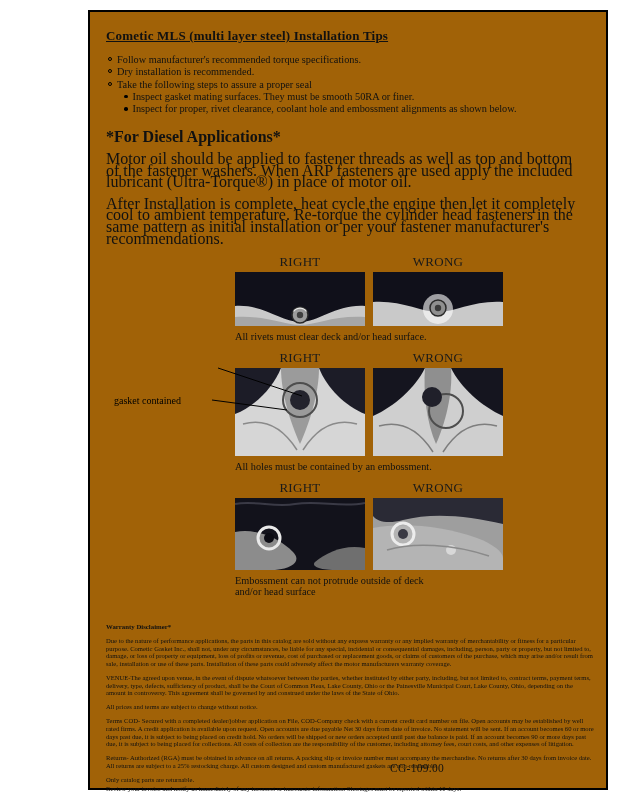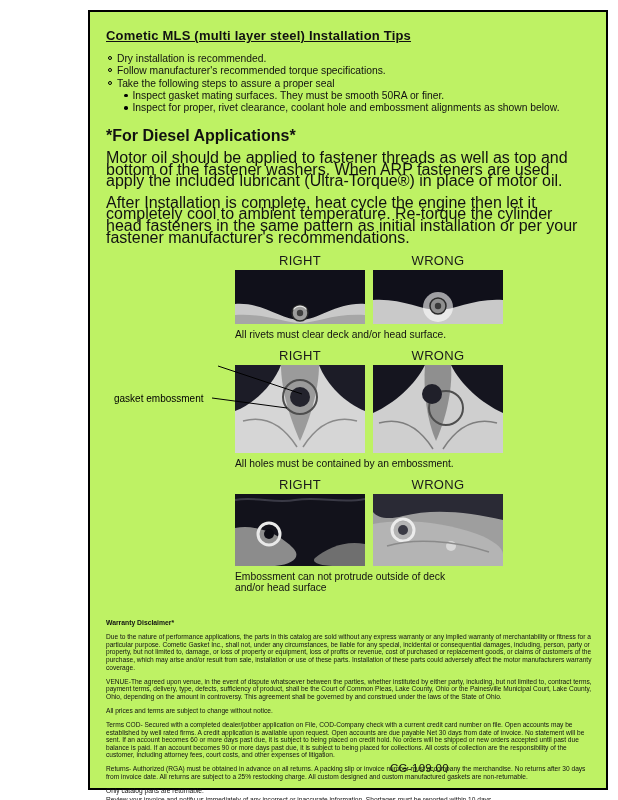--- a/index.html
+++ b/index.html
@@ -1,19 +1,19 @@
 <!DOCTYPE html>
 <html><head>
 <meta charset="utf-8">
 <style>
   * { margin:0; padding:0; box-sizing:border-box; }
   html,body { background:#ffffff; }
   body { width:618px; height:800px; font-family:"Liberation Sans", sans-serif; color:#111; }
   .page { position:relative; width:618px; height:800px; background:#ffffff; }
-  .frame { position:absolute; left:88px; top:10px; width:520px; height:780px; border:2px solid #000; background:#bef264; }
+  .frame { position:absolute; left:88px; top:10px; width:520px; height:780px; border:2px solid #000; background:#a16207;font-family:Liberation Serif, serif; }
   .content { padding:12px 16px 0 16px; }
 
   .title { font-size:13px; font-weight:bold; text-decoration:underline; margin:4px 0 10px 0; letter-spacing:0.2px; }
 
   ul.tips { list-style:none; font-size:10.3px; line-height:11.8px; }
   ul.tips li { display:flex; align-items:flex-start; margin-bottom:0.5px; }
   .b-hollow { display:inline-block; width:4px; height:4px; border:1px solid #000; border-radius:50%; margin:3px 5px 0 2px; flex:0 0 auto; }
   .b-solid { display:inline-block; width:3.5px; height:3.5px; background:#000; border-radius:50%; margin:4px 5px 0 18px; flex:0 0 auto; }
 
   .diesel-h { font-size:16px; font-weight:bold; margin:13px 0 7px 0; }
@@ -48,25 +48,25 @@
 
 <div class="page">
   <div class="frame">
     <div class="content">
 
       <h1 class="title">Cometic MLS (multi layer steel) Installation Tips</h1>
 
       <ul class="tips">
         <li>
           <span class="b-hollow"></span>
-          <span>Dry installation is recommended.</span>
+          <span>Follow manufacturer's recommended torque specifications.</span>
         </li>
         <li>
           <span class="b-hollow"></span>
-          <span>Follow manufacturer's recommended torque specifications.</span>
+          <span>Dry installation is recommended.</span>
         </li>
         <li>
           <span class="b-hollow"></span>
           <span>Take the following steps to assure a proper seal</span>
         </li>
         <li>
           <span class="b-solid"></span>
           <span>Inspect gasket mating surfaces.  They must be smooth 50RA or finer.</span>
         </li>
         <li>
@@ -127,21 +127,21 @@
               <path d="M0,0 L52,0 C42,20 22,38 0,48 Z" fill="#15151f"></path>
               <path d="M130,0 L78,0 C88,20 108,38 130,48 Z" fill="#15151f"></path>
               <path d="M52,0 L78,0 C80,26 72,56 63,76 C54,56 50,26 52,0 Z" fill="#8f8f8f"></path>
               <path d="M6,58 C28,52 46,62 60,84" stroke="#7e7e7e" stroke-width="1.5" fill="none"></path>
               <path d="M124,58 C102,52 84,62 70,84" stroke="#7e7e7e" stroke-width="1.5" fill="none"></path>
               <circle cx="73" cy="43" r="17" fill="none" stroke="#4e4e4e" stroke-width="2"></circle>
               <circle cx="59" cy="29" r="10" fill="#20202a"></circle>
             </svg>
           </div>
           <div class="caption">All holes must be contained by an embossment.</div>
-          <div class="ann ann2">gasket embossment</div>
+          <div class="ann ann2">gasket contained</div>
           <svg class="annlines" width="270" height="120" viewBox="0 0 270 120">
             <line x1="112" y1="18" x2="196" y2="46" stroke="#000" stroke-width="1"></line>
             <line x1="106" y1="50" x2="181" y2="60" stroke="#000" stroke-width="1"></line>
           </svg>
         </div>
 
         <div class="figrow">
           <div class="lblrow">
             <span>RIGHT</span>
             <span>WRONG</span>

